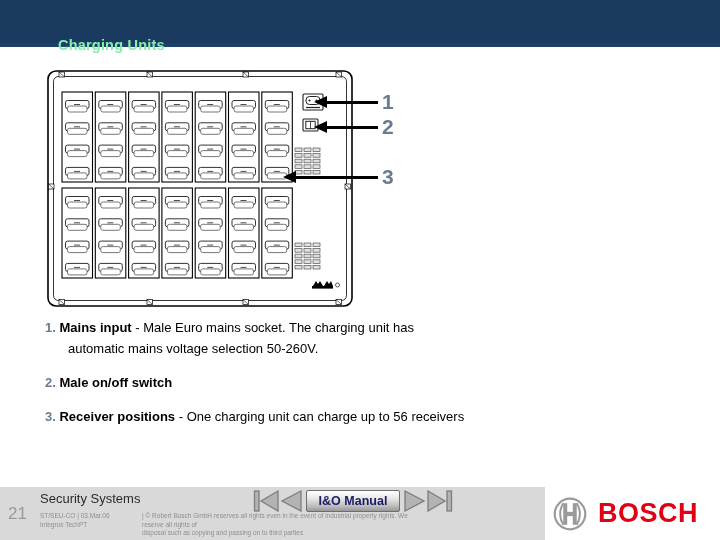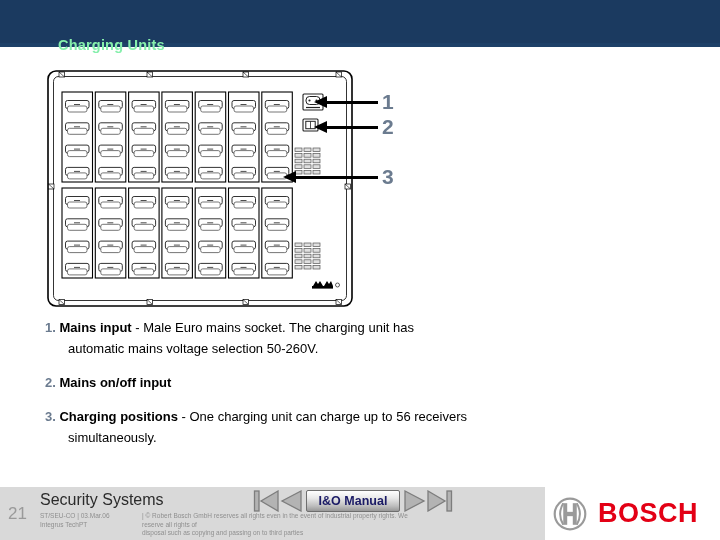--- a/index.html
+++ b/index.html
@@ -22,21 +22,21 @@
 
   
   .features{position:absolute;left:45px;top:317px;width:620px;margin:0;padding:0;list-style:none;}
   .features li{margin:0 0 13px 0;padding-left:23px;text-indent:-23px;
                font-size:13px;line-height:21px;color:#000;}
   .features .num{color:#6b7b8f;font-weight:bold;}
   .features .ttl{font-weight:bold;}
 
   
   .ftr{position:absolute;left:0;top:487px;width:720px;height:53px;background:#d9d9d9;}
-  .brand{position:absolute;left:40px;top:4px;font-size:16px;color:#2b2b2b;}
+  .brand{position:absolute;left:40px;top:4px;font-size:13px;color:#2b2b2b;}
   .pageno{position:absolute;left:8px;top:17px;font-size:17px;color:#9a9a9a;}
   .fineprint{position:absolute;left:40px;top:25px;display:flex;gap:10px;
              font-size:6.5px;line-height:8.5px;color:#8f8f8f;}
   .fp-left{width:92px;}
   .fp-right{width:275px;}
 
   .nav{position:absolute;left:253px;top:3px;display:flex;align-items:center;gap:0;}
   .nav svg{display:block;}
   .manual-btn{width:92px;height:20px;margin:0 3px;border:1px solid #6e6e6e;border-radius:2px;
       background:linear-gradient(#ffffff,#e9e9e9 35%,#bdbdbd 75%,#989898);
@@ -318,25 +318,24 @@
   <div class="callout-num" style="left:382px;top:90px">1</div>
   <div class="callout-num" style="left:382px;top:115px">2</div>
   <div class="callout-num" style="left:382px;top:165px">3</div>
 
   <ol class="features">
     <li>
       <span class="num">1.</span><span> </span><span class="ttl">Mains input</span><span> - Male Euro mains socket. The charging unit has</span><br>
       <span>automatic mains voltage selection 50-260V.</span>
     </li>
     <li>
-      <span class="num">2.</span><span> </span><span class="ttl">Mains on/off input</span>
+      <span class="num">2.</span><span> </span><span class="ttl">Male on/off switch</span>
     </li>
     <li>
-      <span class="num">3.</span><span> </span><span class="ttl">Charging positions</span><span> - One charging unit can charge up to 56 receivers</span><br>
-      <span>simultaneously.</span>
+      <span class="num">3.</span><span> </span><span class="ttl">Receiver positions</span><span> - One charging unit can charge up to 56 receivers</span><br>
     </li>
   </ol>
 
   <div class="ftr">
     <div class="pageno">21</div>
     <div class="brand">Security Systems</div>
 
     <div class="fineprint">
       <div class="fp-left">
         <div>ST/SEU-CO | 03.Mar.06</div>

